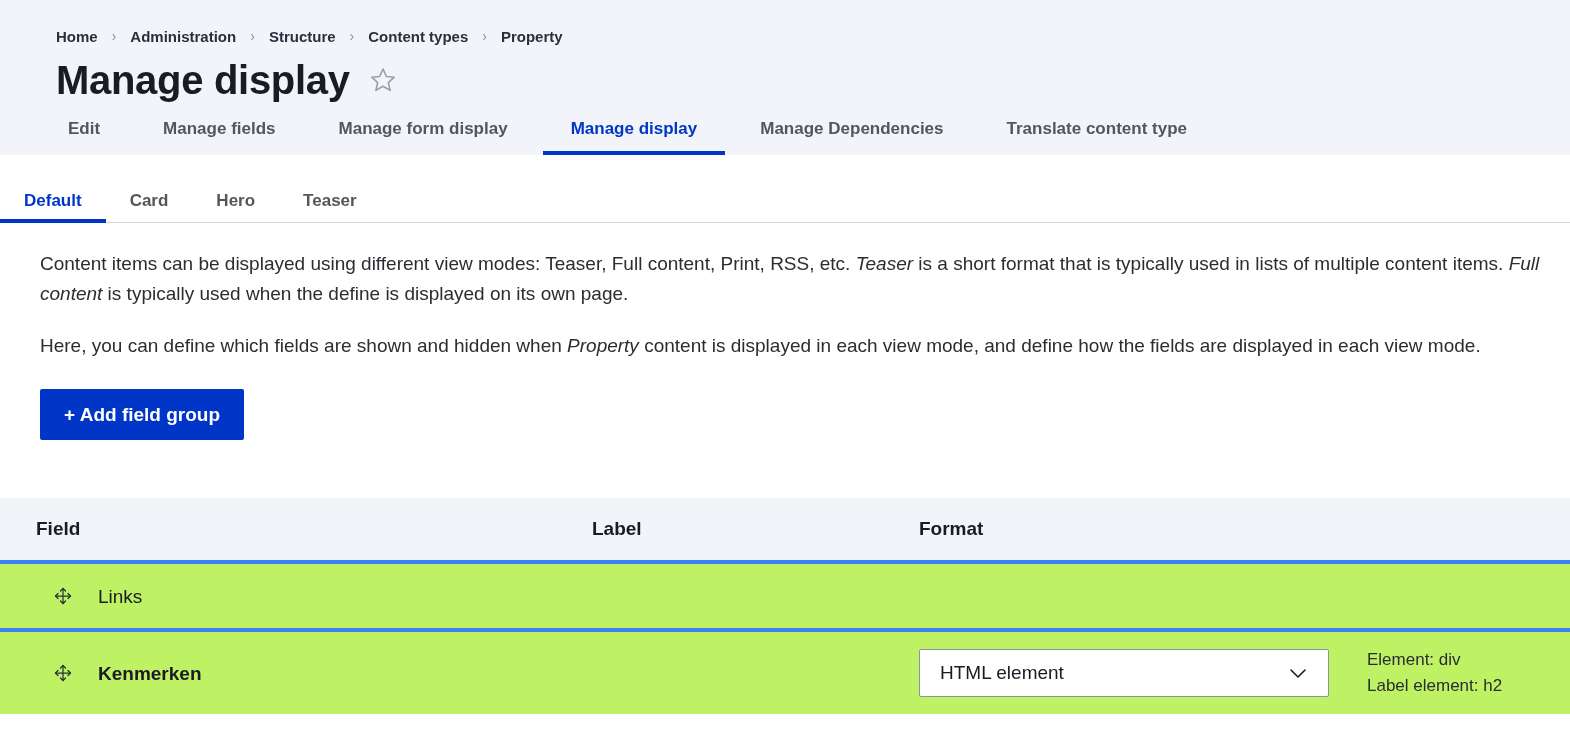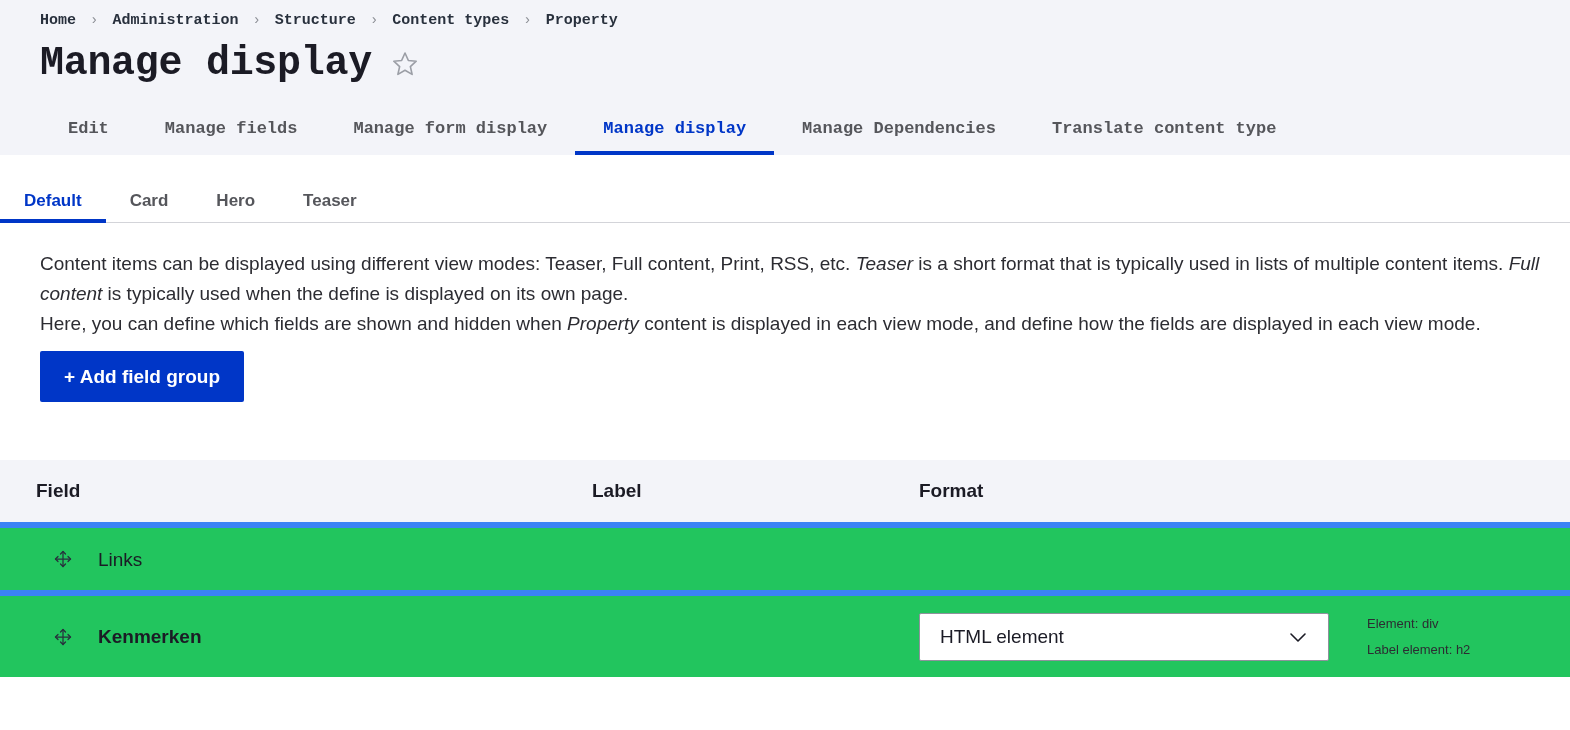--- a/index.html
+++ b/index.html
@@ -8,24 +8,23 @@
     width: 1570px; height: 730px;
     overflow: hidden;
     background: #ffffff;
     font-family: "Liberation Sans", sans-serif;
     color: #1b1b25;
   }
 
   
   .header-zone {
     background: #f3f4f9;
-    padding: 0;
+    padding: 16px;
     height: 155px;
     position: relative;
-    font-family: Liberation Mono, monospace;
   }
 
   .breadcrumb {
     display: flex;
     align-items: center;
     padding: 8px 0 0 40px;
     height: 32px;
     font-size: 15px;
     font-weight: bold;
   }
@@ -64,21 +63,21 @@
     background: none; border: none; padding: 0;
   }
 
   
   .primary-tabs {
     display: flex;
     align-items: flex-end;
     padding-left: 40px;
     height: 58px;
     position: absolute;
-    bottom: 0; left: 0; right: 0;
+    bottom: 0; left: 0; right: 0; gap: 7px;
   }
   .ptab {
     font-size: 17px;
     font-weight: bold;
     color: #55565b;
     padding: 0 28px 14px 28px;
     border-bottom: 4px solid transparent;
     cursor: pointer;
     white-space: nowrap;
     line-height: 1;
@@ -122,24 +121,24 @@
   .desc {
     font-size: 19px;
     line-height: 30px;
     color: #2c2c32;
     margin: 0;
     padding-right: 0;
     white-space: normal;
   }
   .desc em { font-style: italic; }
   .desc-1 { margin-top: 26px; width: 1560px; }
-  .desc-2 { }
+  .desc-2 { margin-top: 22px; }
 
   .add-group-btn {
-    margin-top: 12px;
+    margin-top: 28px;
     display: inline-block;
     background: #0036c7;
     color: #ffffff;
     border: none;
     border-radius: 2px;
     font-family: "Liberation Sans", sans-serif;
     font-size: 19px;
     font-weight: bold;
     padding: 16px 24px;
     cursor: pointer;
@@ -158,24 +157,24 @@
     background: #f3f4f9;
     text-align: left;
     font-size: 19px;
     font-weight: bold;
     color: #1b1b25;
     padding: 20px 0 20px 0;
     height: 62px;
     vertical-align: middle;
   }
   .dtable tbody td {
-    border-top: 6px solid #3b82f6;
+    border-top: 4px solid #3b82f6;
     padding: 0;
     vertical-align: middle;
-    background: #22c55e;
+    background: #bef264;
   }
   .col-field   { width: 592px; }
   .col-label   { width: 327px; }
   .col-format  { width: 430px; }
   .col-summary { width: 221px; }
 
   .dtable thead th.col-field   { padding-left: 36px; }
   .dtable thead th.col-label   { padding-left: 0; }
   .dtable thead th.col-format  { padding-left: 0; }
 
@@ -221,21 +220,21 @@
     padding-left: 20px;
   }
   .select-box .chev {
     position: absolute;
     right: 18px; top: 50%;
     transform: translateY(-50%);
     display: flex;
   }
 
   .summary-cell {
-    font-size: 13px;
+    font-size: 17px;
     line-height: 26px;
     color: #2c2c32;
     padding-left: 18px;
   }
   .summary-cell div { white-space: nowrap; }
 </style>
 </head>
 <body>
 
 <div class="header-zone">

